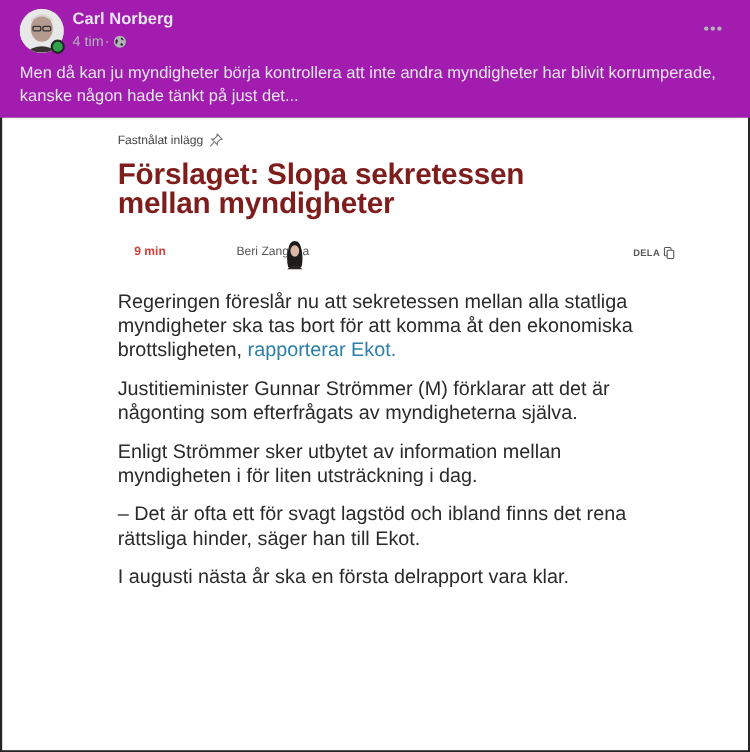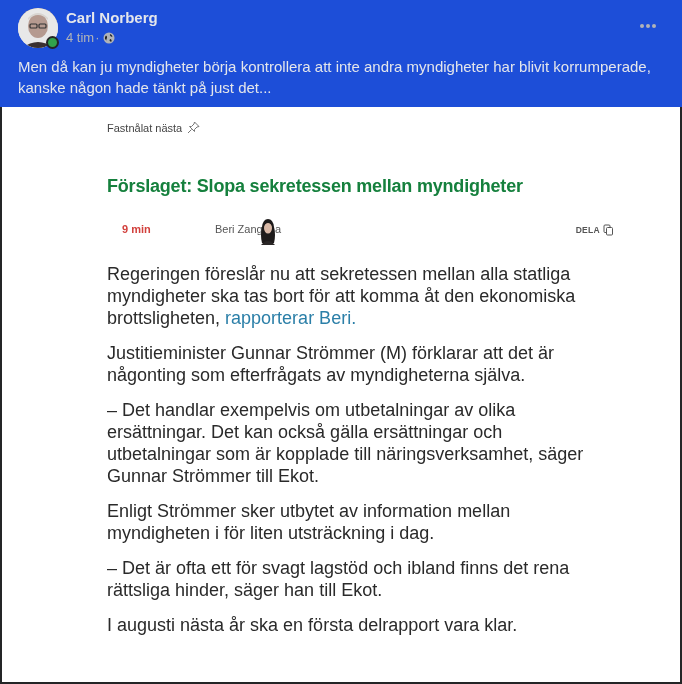--- a/index.html
+++ b/index.html
@@ -12,21 +12,21 @@
       height: 684px;
       position: relative;
       overflow: hidden;
       font-family: "Liberation Sans", sans-serif;
     }
     .post-header {
       position: absolute;
       left: 0; top: 0;
       width: 682px;
       height: 107px;
-      background: #1d4ed8;
+      background: #a21caf;
     }
     .avatar {
       position: absolute;
       left: 18px; top: 8px;
       width: 40px; height: 40px;
       border-radius: 50%;
       overflow: hidden;
       background: radial-gradient(circle at 50% 40%, #c9b7ad 0%, #a88f86 35%, #6e5b55 60%, #ddd 62%, #eee 100%);
     }
     .avatar svg { display: block; }
@@ -98,26 +98,25 @@
       color: #444;
       display: flex;
       align-items: center;
       gap: 5px;
     }
     .pin-icon { width: 13px; height: 13px; display: inline-block; }
     .article-title {
       position: absolute;
       left: 105px; top: 38px;
       width: 440px;
-      font-size: 18px;
+      font-size: 27px;
       line-height: 27px;
       font-weight: bold;
-      color: #15803d;
+      color: #7f1d1d;
       letter-spacing: -0.2px;
-      margin-top: 28px;
     }
     .byline {
       position: absolute;
       left: 120px; top: 108px;
       width: 492px;
       height: 30px;
     }
     .read-time {
       position: absolute;
       left: 0; top: 8px;
@@ -198,21 +197,21 @@
   <div class="more-button">
     <span></span>
     <span></span>
     <span></span>
   </div>
   <div class="post-text">Men då kan ju myndigheter börja kontrollera att inte andra myndigheter har blivit korrumperade, kanske någon hade tänkt på just det...</div>
 </div>
 
 <div class="shared-image">
   <div class="pinned-label">
-    <span>Fastnålat nästa</span>
+    <span>Fastnålat inlägg</span>
     <span class="pin-icon">
       <svg width="13" height="13" viewBox="0 0 13 13">
         <path d="M7.5 1 L12 5.5 L10 6 L7.5 8.5 L7.5 10.5 L2.5 5.5 L4.5 5.5 L7 3 Z" fill="none" stroke="#777" stroke-width="1"></path>
         <path d="M4.5 8.5 L1 12" stroke="#777" stroke-width="1"></path>
       </svg>
     </span>
   </div>
 
   <div class="article-title">Förslaget: Slopa sekretessen mellan myndigheter</div>
 
@@ -232,20 +231,19 @@
       <span class="copy-icon">
         <svg width="11" height="12" viewBox="0 0 11 12">
           <rect x="1" y="1" width="6" height="7.5" rx="1" fill="none" stroke="#555" stroke-width="1"></rect>
           <rect x="3.5" y="3.5" width="6" height="7.5" rx="1" fill="#fff" stroke="#555" stroke-width="1"></rect>
         </svg>
       </span>
     </span>
   </div>
 
   <div class="article-body">
-    <p><span>Regeringen föreslår nu att sekretessen mellan alla statliga myndigheter ska tas bort för att komma åt den ekonomiska brottsligheten, </span><span class="article-link">rapporterar Beri.</span></p>
+    <p><span>Regeringen föreslår nu att sekretessen mellan alla statliga myndigheter ska tas bort för att komma åt den ekonomiska brottsligheten, </span><span class="article-link">rapporterar Ekot.</span></p>
     <p>Justitieminister Gunnar Strömmer (M) förklarar att det är någonting som efterfrågats av myndigheterna själva.</p>
-    <p>– Det handlar exempelvis om utbetalningar av olika ersättningar. Det kan också gälla ersättningar och utbetalningar som är kopplade till näringsverksamhet, säger Gunnar Strömmer till Ekot.</p>
     <p>Enligt Strömmer sker utbytet av information mellan myndigheten i för liten utsträckning i dag.</p>
     <p>– Det är ofta ett för svagt lagstöd och ibland finns det rena rättsliga hinder, säger han till Ekot.</p>
     <p>I augusti nästa år ska en första delrapport vara klar.</p>
   </div>
 </div>
 
 </body></html>

